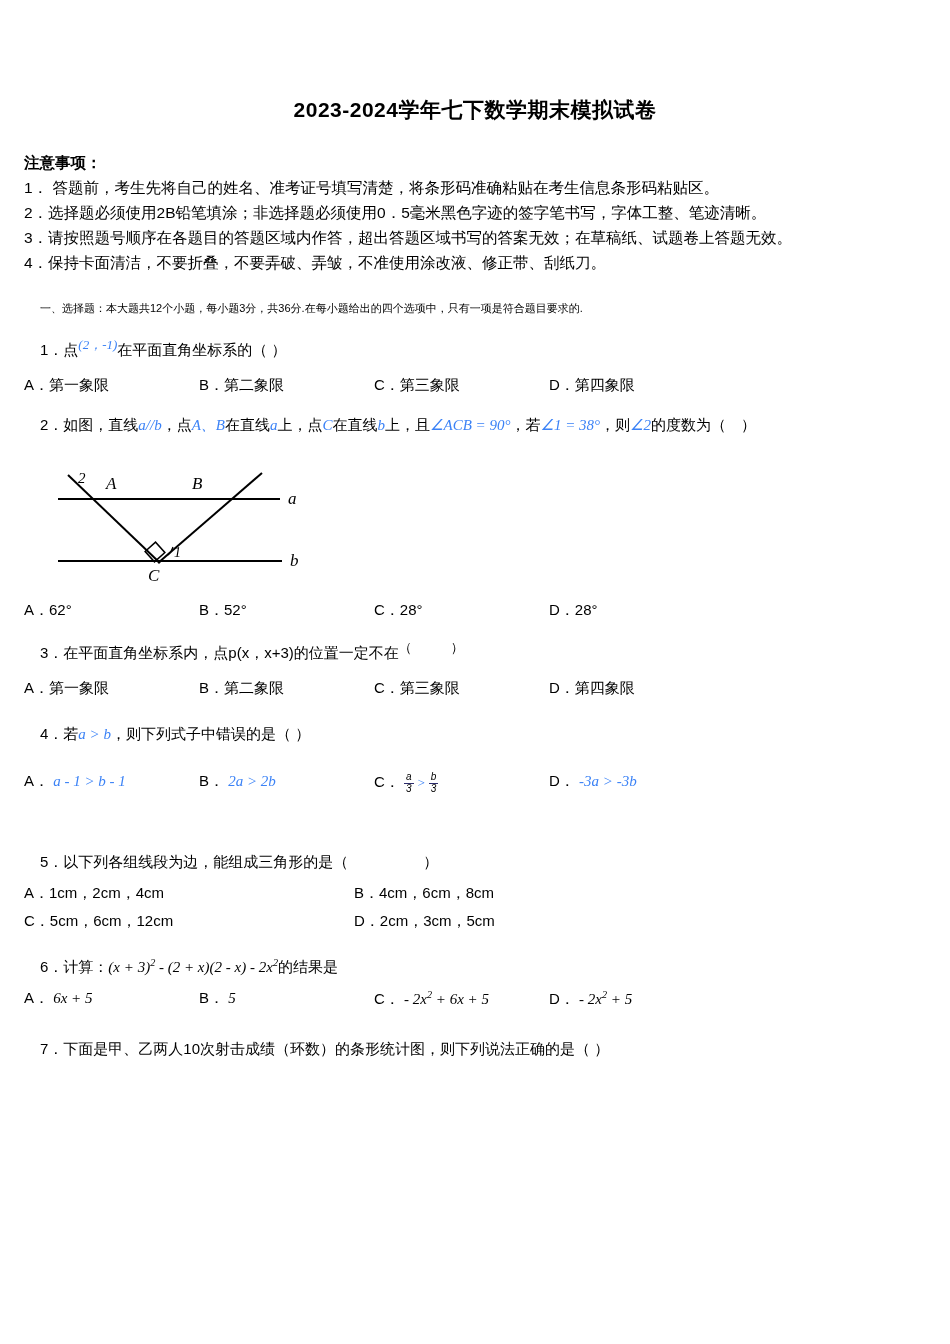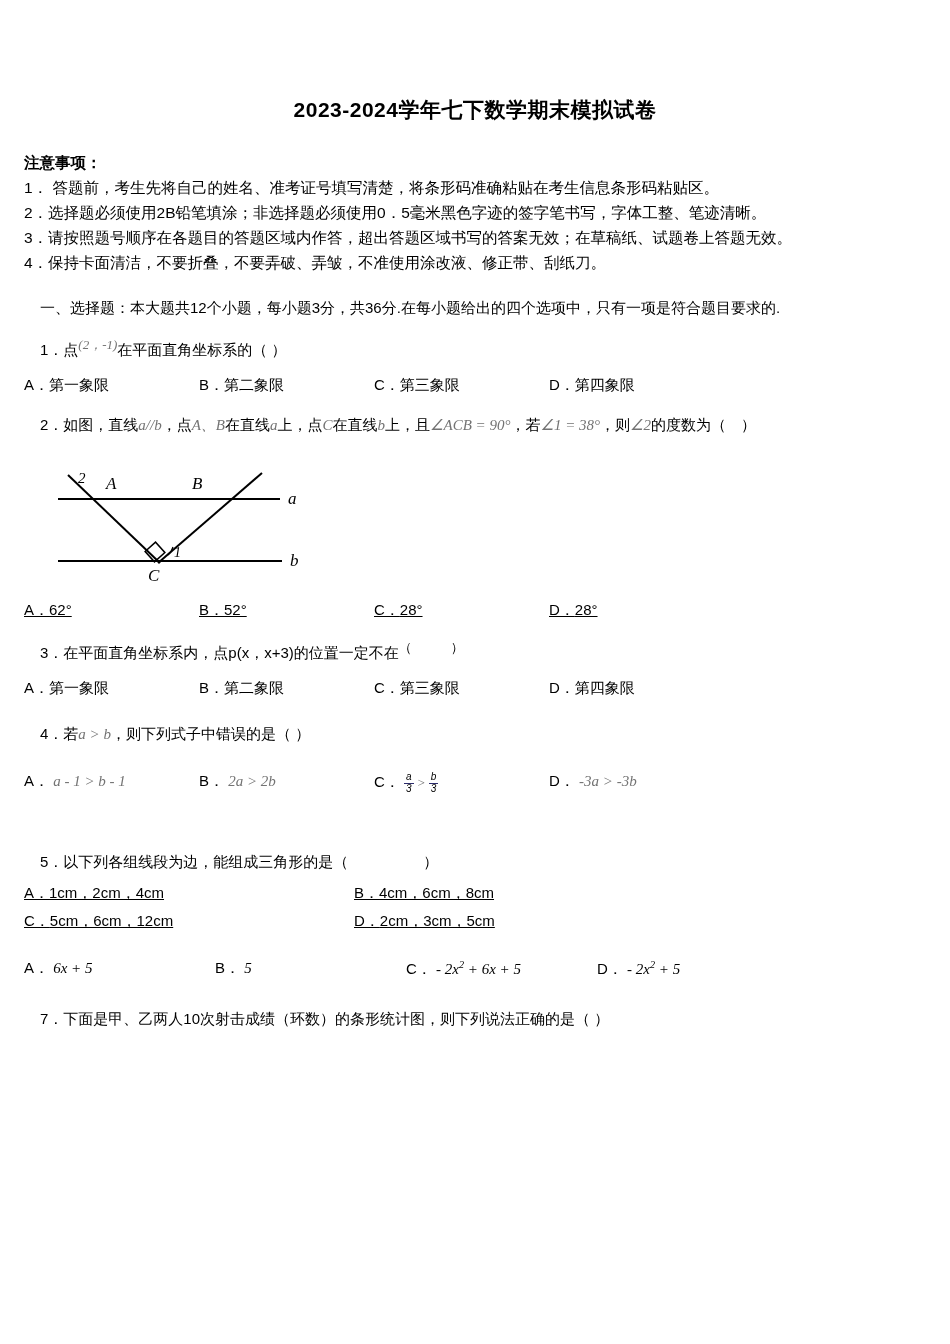--- a/index.html
+++ b/index.html
@@ -42,21 +42,21 @@
     font-weight: bold;
     font-size: 15.5px;
   }
   .notes .item {
     white-space: nowrap;
   }
   .section-head {
     margin-top: 22px;
     padding-left: 40px;
     padding-right: 20px;
-    font-size: 15px;
+    font-size: 11px;
     font-family: "Liberation Sans", sans-serif;
     line-height: 22px;
   }
   .q {
     padding-left: 40px;
     padding-right: 40px;
     font-size: 15px;
     font-family: "Liberation Sans", sans-serif;
     line-height: 24px;
     margin-top: 14px;
@@ -71,29 +71,28 @@
   }
   .opts.four > div {
     width: 175px;
   }
   .opts.two-col {
     display: block;
   }
   .opts.two-col .row {
     display: flex;
     margin-bottom: 9px;
-    text-decoration: underline;
   }
   .opts.two-col .row > div:first-child {
     width: 330px;
   }
   .mathi {
     font-family: "Liberation Serif", serif;
     font-style: italic;
-    color: #737373;
+    color: #3b82f6;
   }
   .math {
     font-family: "Liberation Serif", serif;
     font-style: italic;
   }
   .sup {
     vertical-align: super;
     font-size: 0.68em;
   }
   .small-paren {
@@ -175,21 +174,21 @@
       <text x="38" y="40" font-family="Liberation Serif, serif" font-style="italic" font-size="15">2</text>
       <text x="66" y="46" font-family="Liberation Serif, serif" font-style="italic" font-size="17">A</text>
       <text x="152" y="46" font-family="Liberation Serif, serif" font-style="italic" font-size="17">B</text>
       <text x="248" y="61" font-family="Liberation Serif, serif" font-style="italic" font-size="17">a</text>
       <text x="250" y="123" font-family="Liberation Serif, serif" font-style="italic" font-size="17">b</text>
       <text x="108" y="138" font-family="Liberation Serif, serif" font-style="italic" font-size="17">C</text>
       <text x="134" y="114" font-family="Liberation Serif, serif" font-style="italic" font-size="14">1</text>
     </svg>
   </div>
 
-  <div class="opts four" style="margin-top:18px;text-decoration:underline;">
+  <div class="opts four" style="margin-top:18px;">
     <div><span>A．</span><span>62°</span></div>
     <div><span>B．</span><span>52°</span></div>
     <div><span>C．</span><span>28°</span></div>
     <div><span>D．</span><span>28°</span></div>
   </div>
 
   <div class="q" style="margin-top:16px;">
     <span>3．</span><span>在平面直角坐标系内，点p(x，x+3)的位置一定不在</span><span class="small-paren">（　　　）</span>
   </div>
   <div class="opts four">
@@ -218,21 +217,24 @@
     <div class="row">
       <div><span>A．</span><span>1cm，2cm，4cm</span></div>
       <div><span>B．</span><span>4cm，6cm，8cm</span></div>
     </div>
     <div class="row">
       <div><span>C．</span><span>5cm，6cm，12cm</span></div>
       <div><span>D．</span><span>2cm，3cm，5cm</span></div>
     </div>
   </div>
 
-  <div class="opts four" style="margin-top:28px;gap:16px;">
+  <div class="q" style="margin-top:20px;">
+    <span>6．</span><span>计算：</span><span class="math">(<i>x</i> + 3)<span class="sup">2</span> - (2 + <i>x</i>)(2 - <i>x</i>) - 2<i>x</i><span class="sup">2</span></span><span>的结果是</span>
+  </div>
+  <div class="opts four" style="margin-top:10px;">
     <div><span>A．</span> <span class="math">6<i>x</i> + 5</span></div>
     <div><span>B．</span> <span class="math">5</span></div>
     <div><span>C．</span> <span class="math">- 2<i>x</i><span class="sup">2</span> + 6<i>x</i> + 5</span></div>
     <div><span>D．</span> <span class="math">- 2<i>x</i><span class="sup">2</span> + 5</span></div>
   </div>
 
   <div class="q" style="margin-top:28px;">
     <span>7．</span><span>下面是甲、乙两人10次射击成绩（环数）的条形统计图，则下列说法正确的是（ ）</span>
   </div>
 

